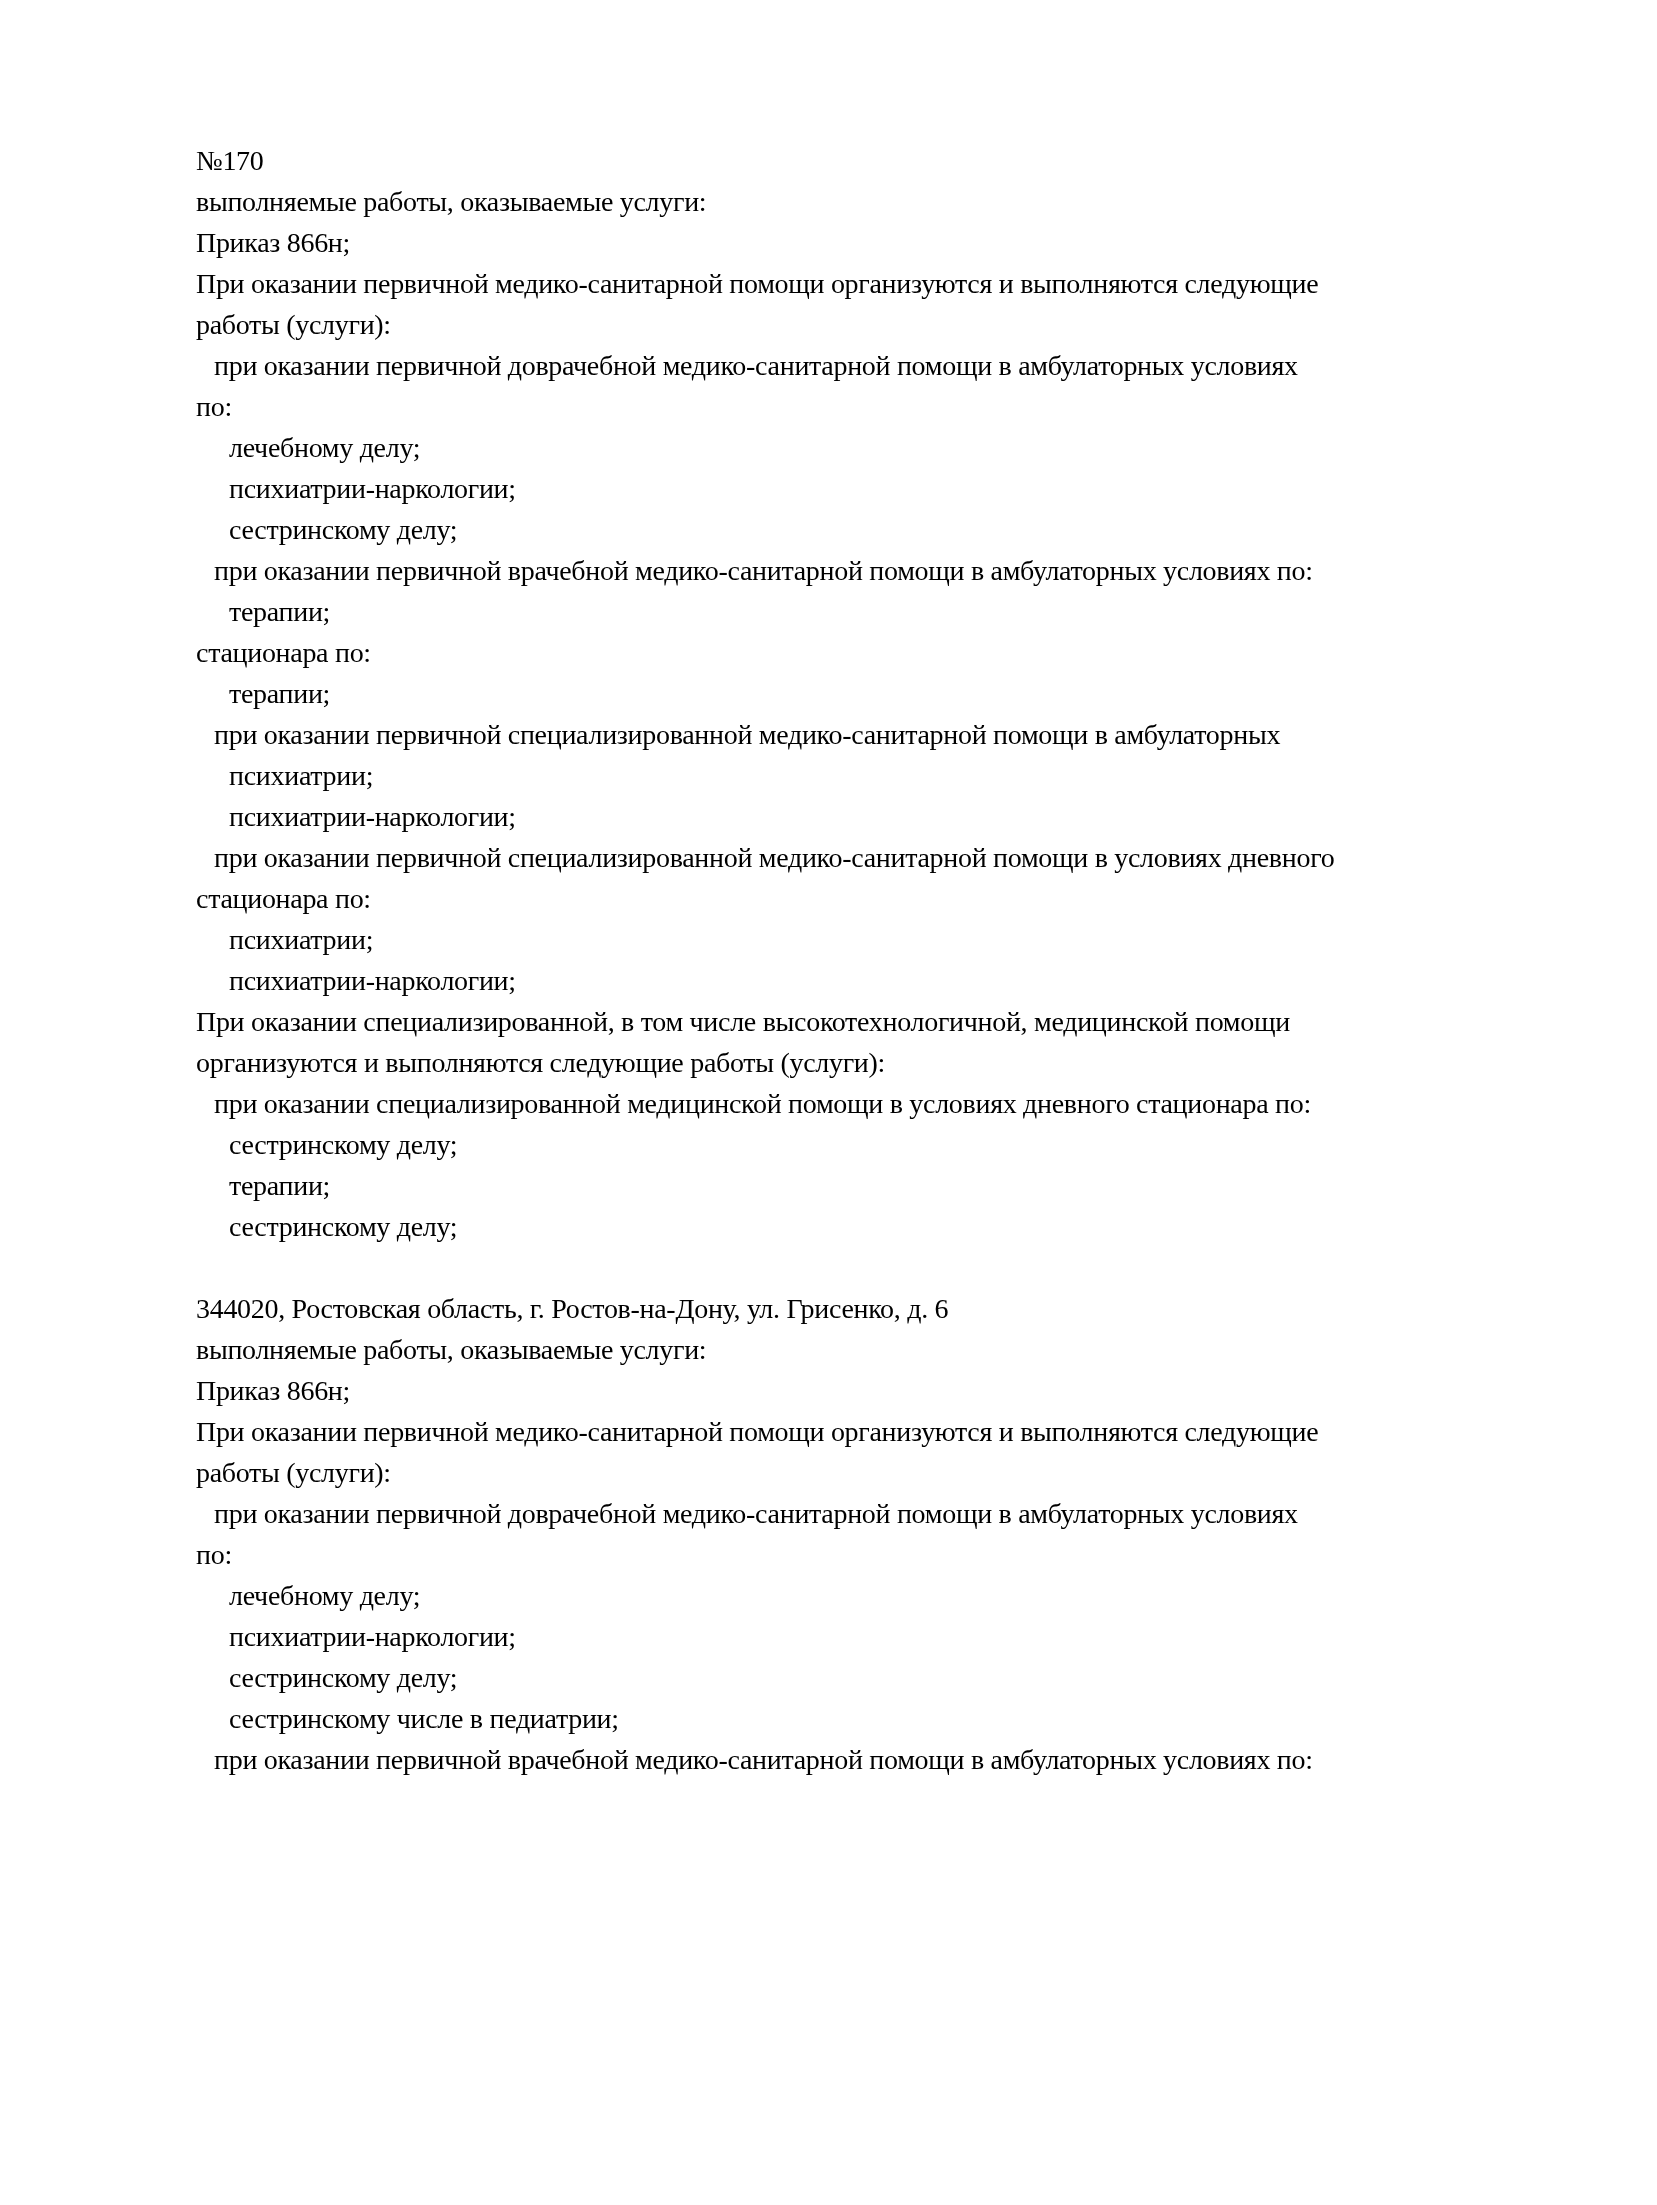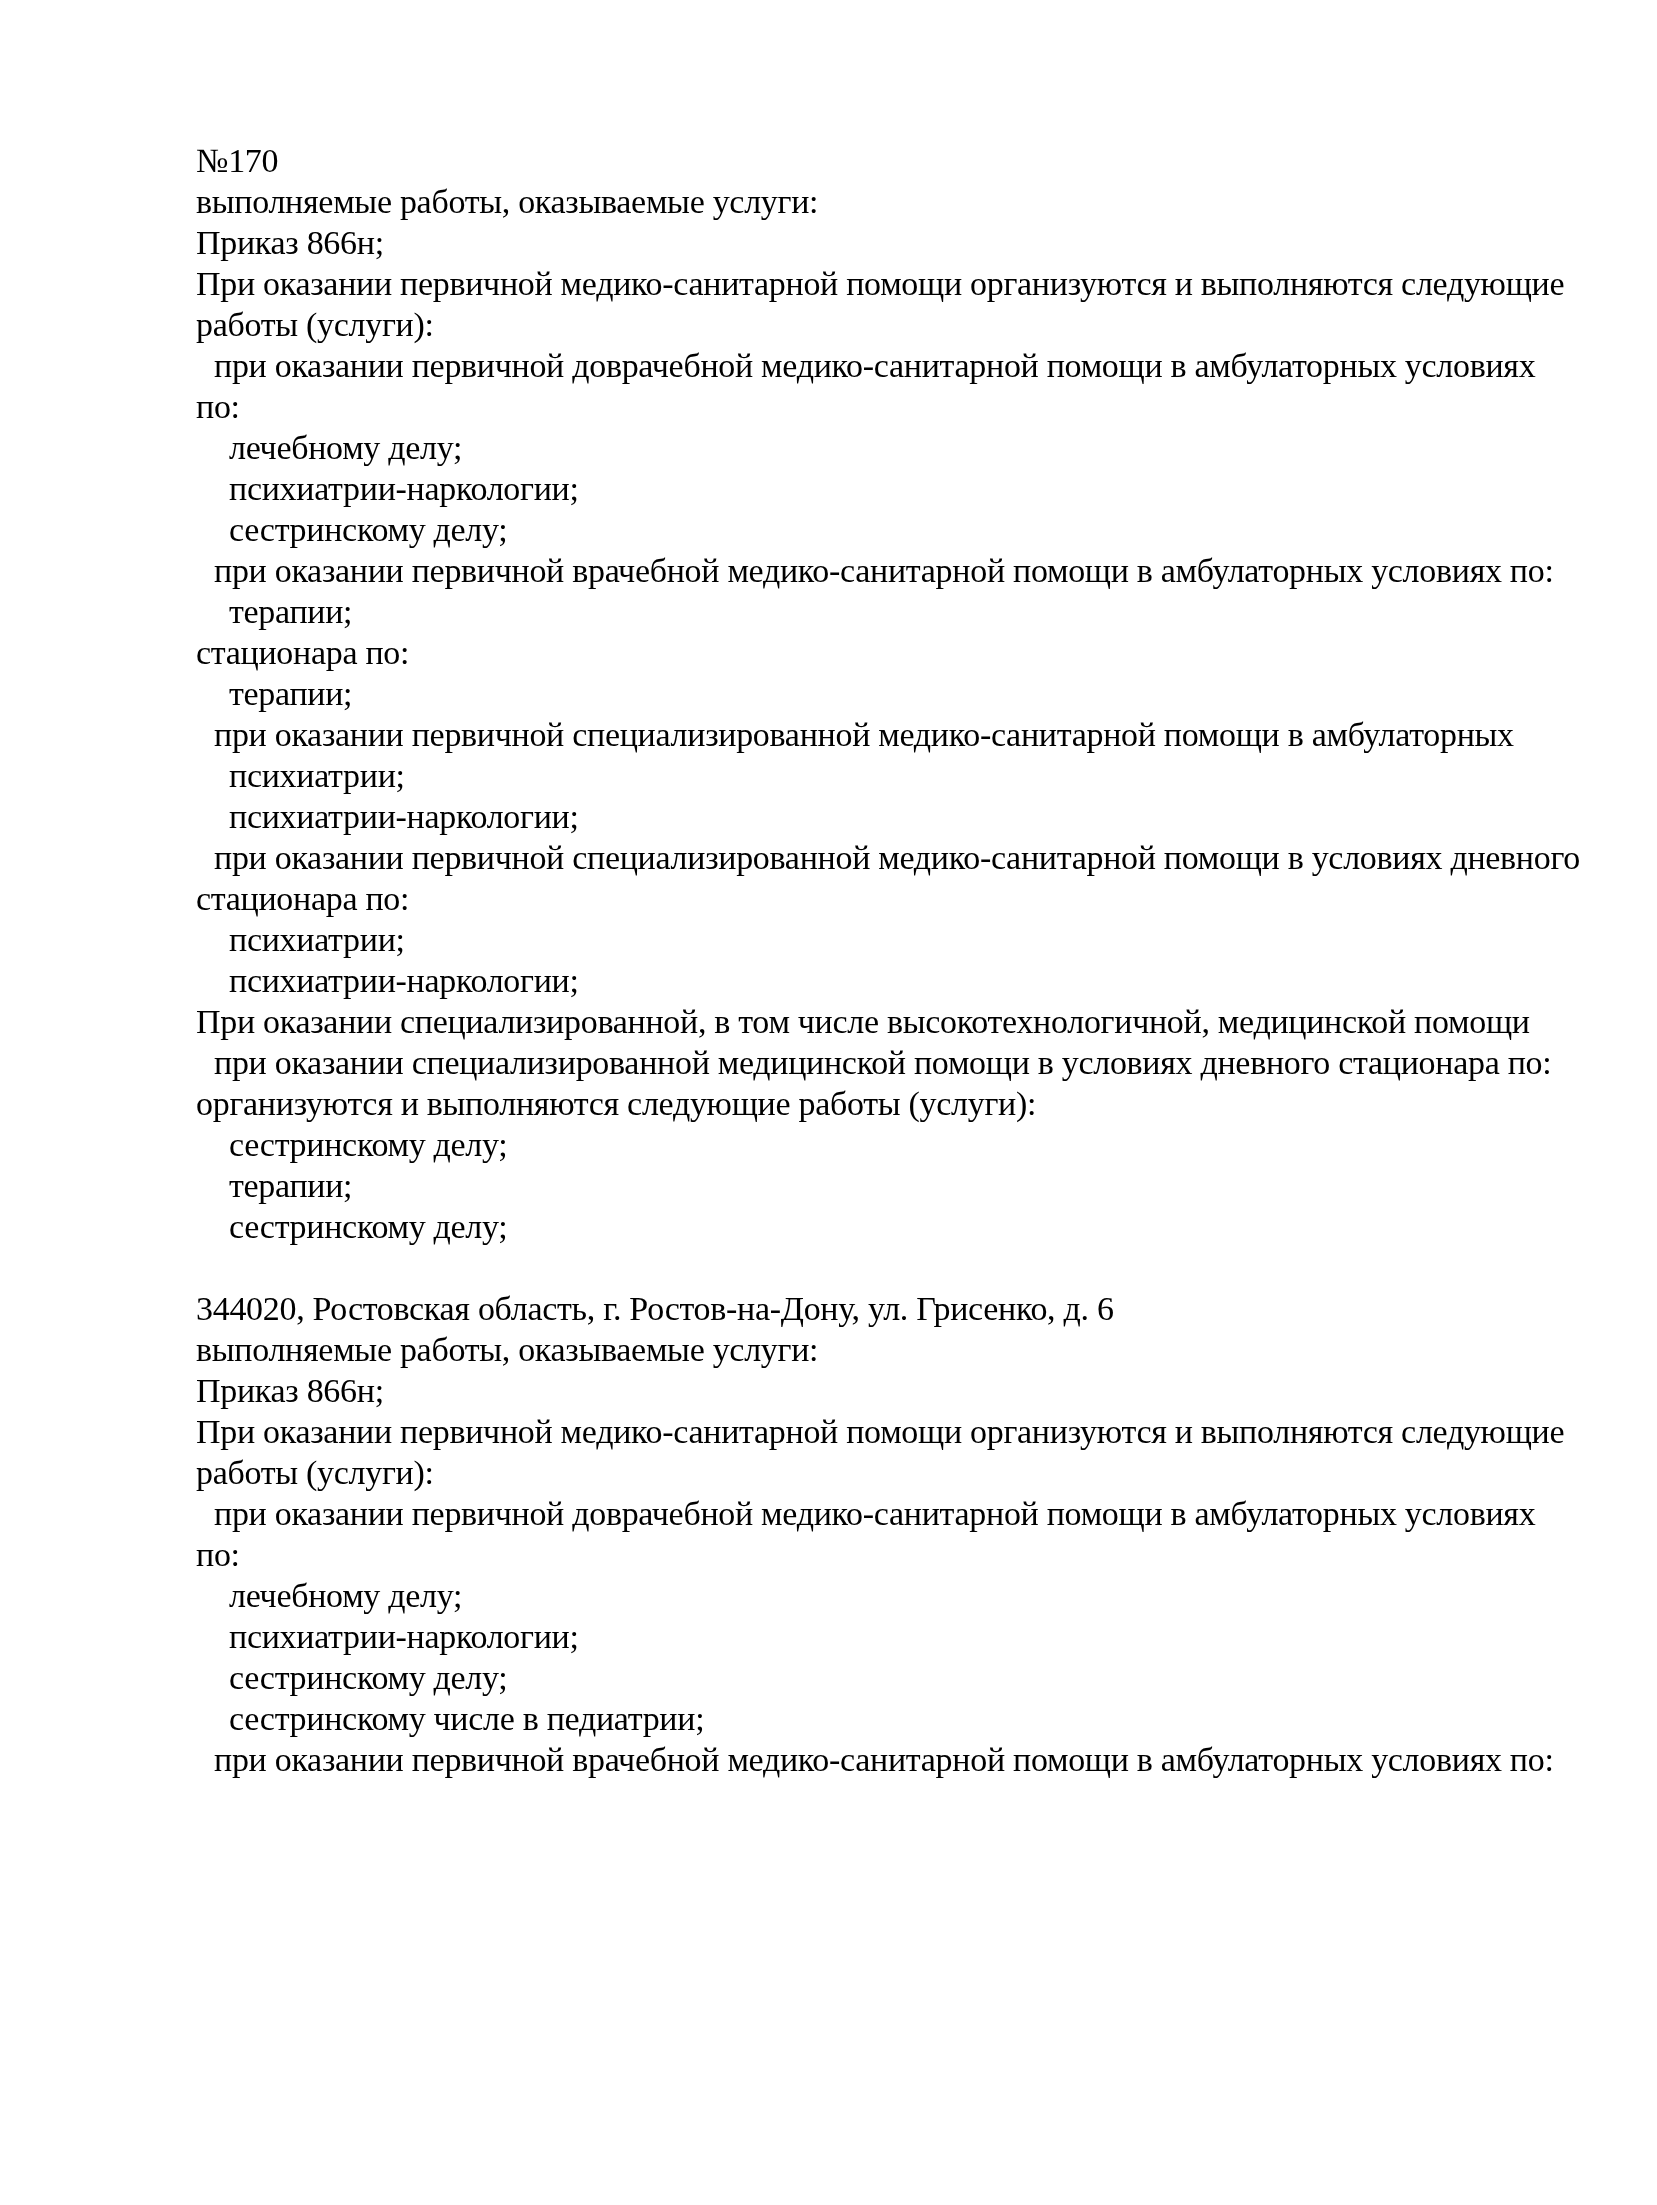--- a/index.html
+++ b/index.html
@@ -7,21 +7,21 @@
     padding: 0;
     background: #ffffff;
   }
   .page {
     position: relative;
     width: 1657px;
     height: 2205px;
     background: #ffffff;
     overflow: hidden;
     font-family: "Liberation Serif", "DejaVu Serif", serif;
-    font-size: 34px;
+    font-size: 28px;
     letter-spacing: -0.3px;
     color: #000000;
   }
   .doc-body {
     position: absolute;
     top: 140px;
     left: 0;
     width: 1657px;
     padding-left: 196px;
     box-sizing: border-box;
@@ -56,22 +56,22 @@
       <div class="line indent-0">стационара по:</div>
       <div class="line indent-2">терапии;</div>
       <div class="line indent-1">при оказании первичной специализированной медико-санитарной помощи в амбулаторных</div>
       <div class="line indent-2">психиатрии;</div>
       <div class="line indent-2">психиатрии-наркологии;</div>
       <div class="line indent-1">при оказании первичной специализированной медико-санитарной помощи в условиях дневного</div>
       <div class="line indent-0">стационара по:</div>
       <div class="line indent-2">психиатрии;</div>
       <div class="line indent-2">психиатрии-наркологии;</div>
       <div class="line indent-0">При оказании специализированной, в том числе высокотехнологичной, медицинской помощи</div>
+      <div class="line indent-0">организуются и выполняются следующие работы (услуги):</div>
       <div class="line indent-1">при оказании специализированной медицинской помощи в условиях дневного стационара по:</div>
-      <div class="line indent-0">организуются и выполняются следующие работы (услуги):</div>
       <div class="line indent-2">сестринскому делу;</div>
       <div class="line indent-2">терапии;</div>
       <div class="line indent-2">сестринскому делу;</div>
       <div class="line indent-0 blank"></div>
       <div class="line indent-0">344020, Ростовская область, г. Ростов-на-Дону, ул. Грисенко, д. 6</div>
       <div class="line indent-0">выполняемые работы, оказываемые услуги:</div>
       <div class="line indent-0">Приказ 866н;</div>
       <div class="line indent-0">При оказании первичной медико-санитарной помощи организуются и выполняются следующие</div>
       <div class="line indent-0">работы (услуги):</div>
       <div class="line indent-1">при оказании первичной доврачебной медико-санитарной помощи в амбулаторных условиях</div>

